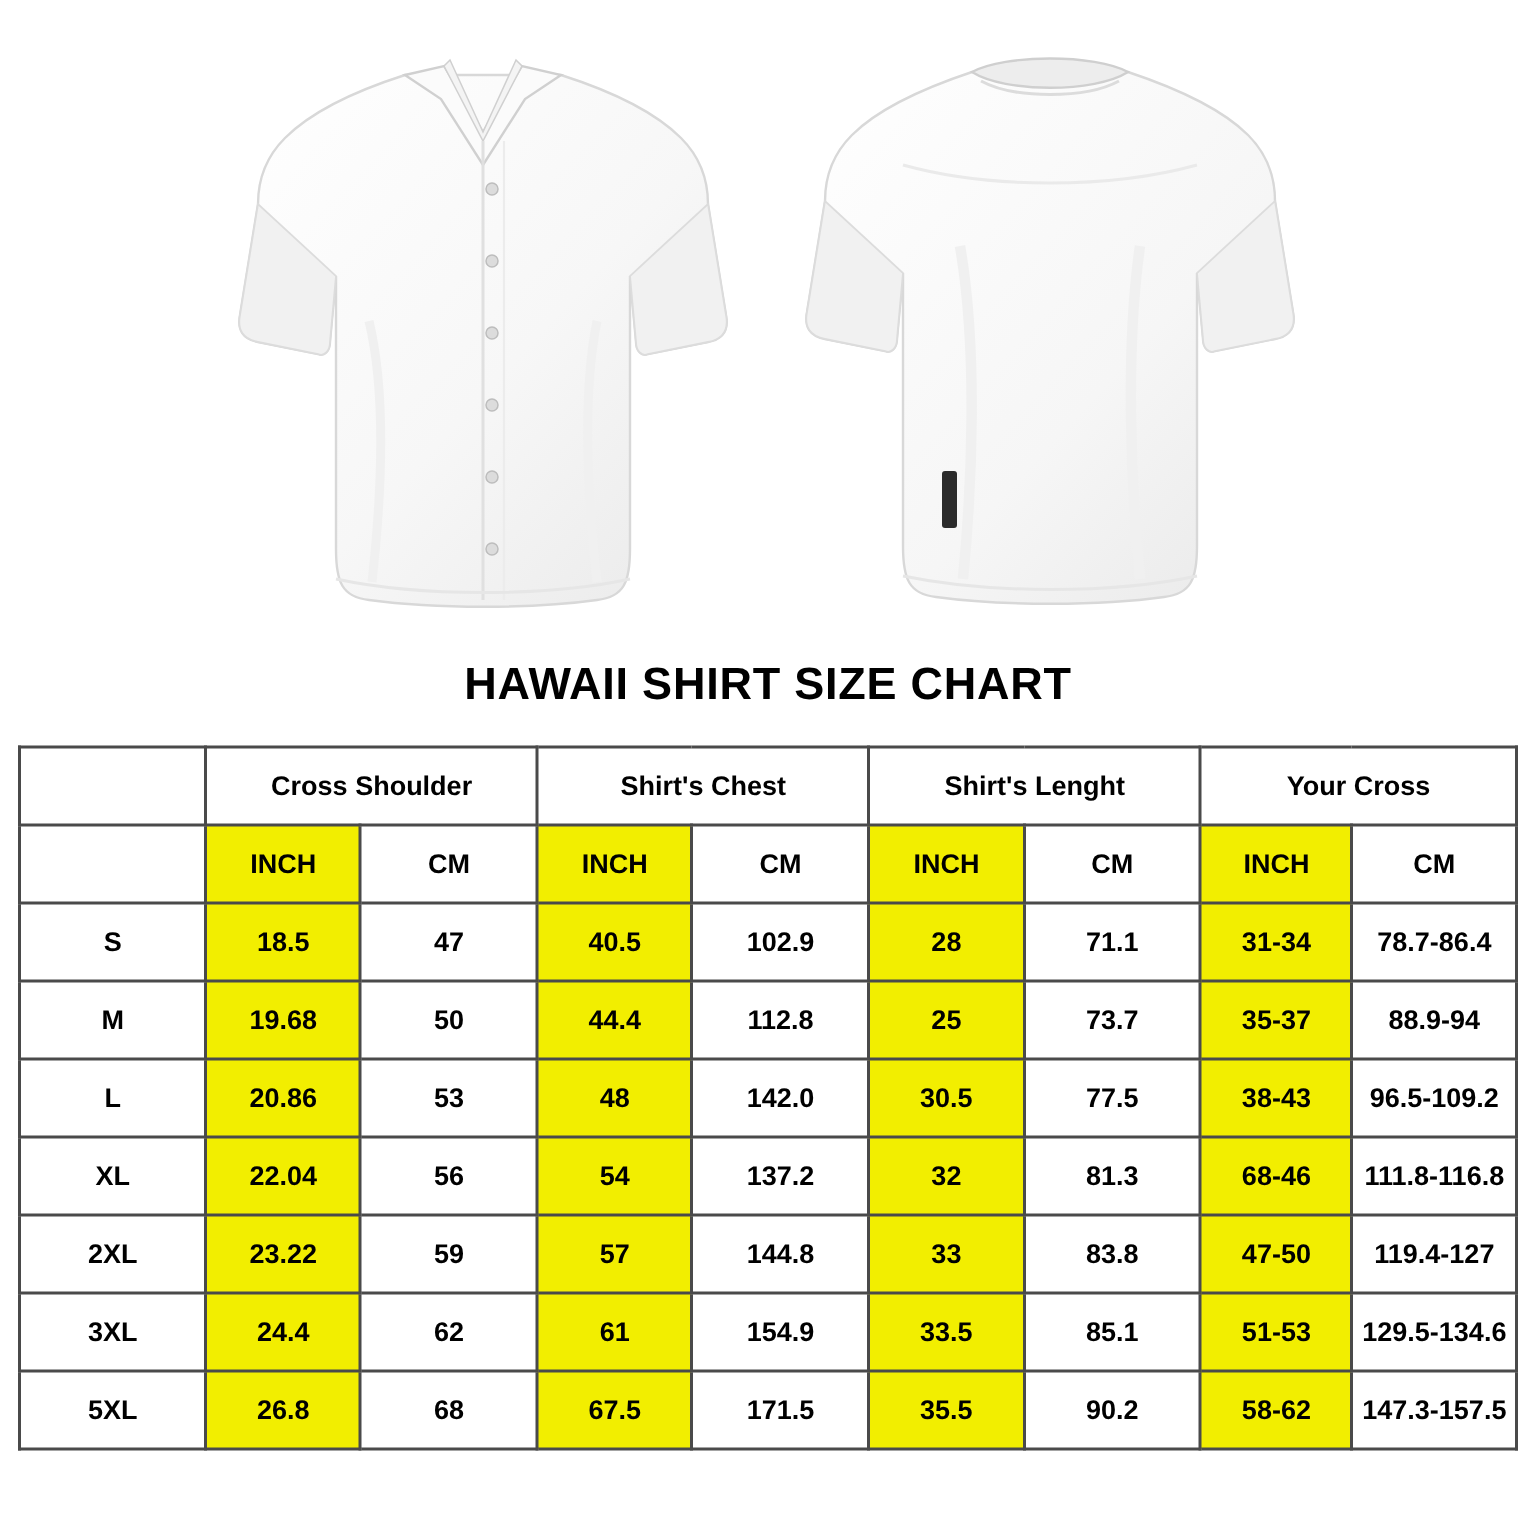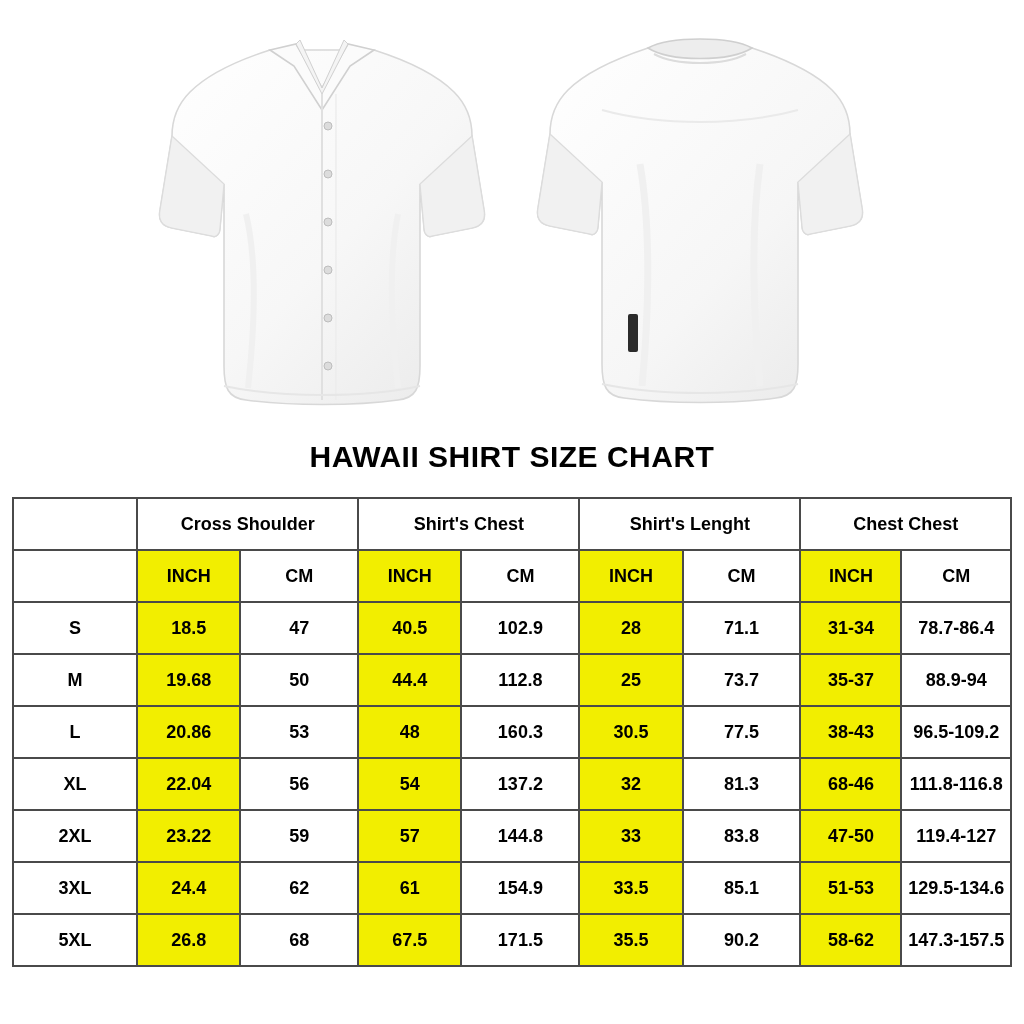--- a/index.html
+++ b/index.html
@@ -171,21 +171,21 @@
           <col class="col-cm">
         <col class="col-inch-last">
           <col class="col-cm-last">
       </colgroup>
       <thead>
         <tr>
           <th class="group-head blank-cell"></th>
           <th class="group-head" colspan="2">Cross Shoulder</th>
           <th class="group-head" colspan="2">Shirt's Chest</th>
           <th class="group-head" colspan="2">Shirt's Lenght</th>
-          <th class="group-head" colspan="2">Chest Chest</th>
+          <th class="group-head" colspan="2">Your Cross</th>
         </tr>
         <tr class="unit-row">
           <th class="blank-cell"></th>
           <th class="yellow">INCH</th>
           <th>CM</th>
           <th class="yellow">INCH</th>
           <th>CM</th>
           <th class="yellow">INCH</th>
           <th>CM</th>
           <th class="yellow">INCH</th>
@@ -213,21 +213,21 @@
           <td class="yellow">25</td>
           <td>73.7</td>
           <td class="yellow">35-37</td>
           <td class="small-val">88.9-94</td>
         </tr>
         <tr>
           <td class="size-cell">L</td>
           <td class="yellow">20.86</td>
           <td>53</td>
           <td class="yellow">48</td>
-          <td>160.3</td>
+          <td>142.0</td>
           <td class="yellow">30.5</td>
           <td>77.5</td>
           <td class="yellow">38-43</td>
           <td class="small-val">96.5-109.2</td>
         </tr>
         <tr>
           <td class="size-cell">XL</td>
           <td class="yellow">22.04</td>
           <td>56</td>
           <td class="yellow">54</td>

